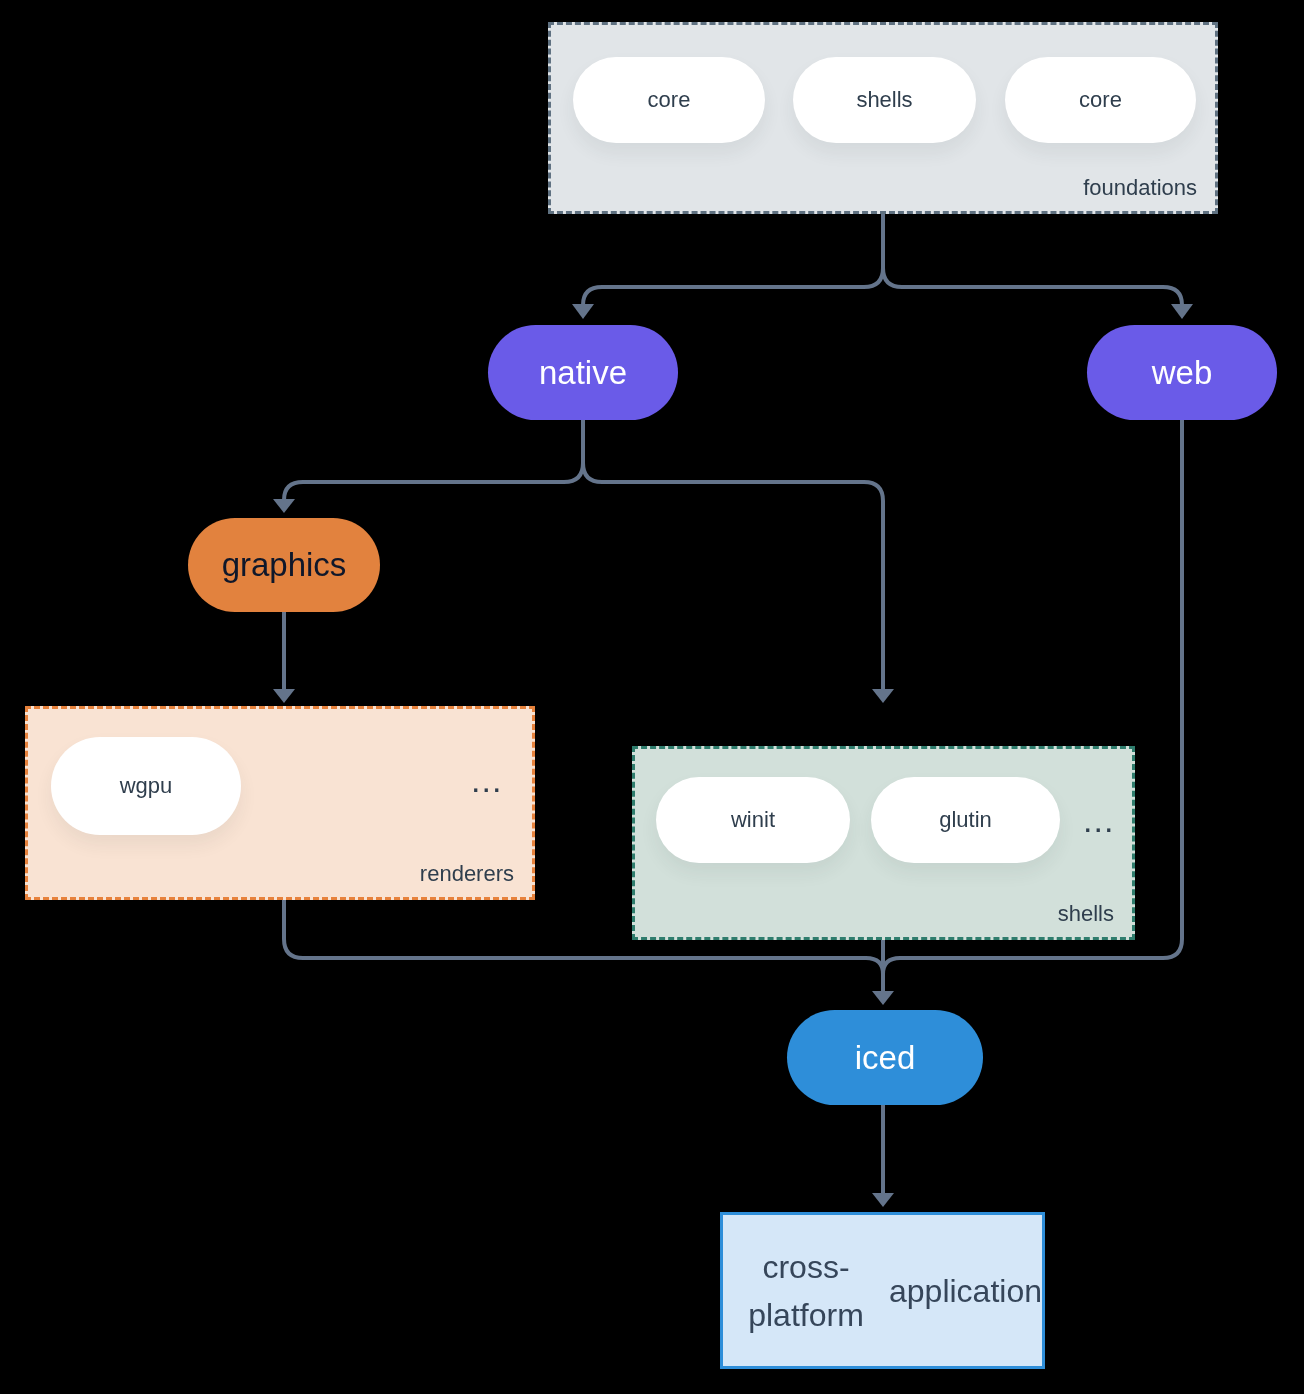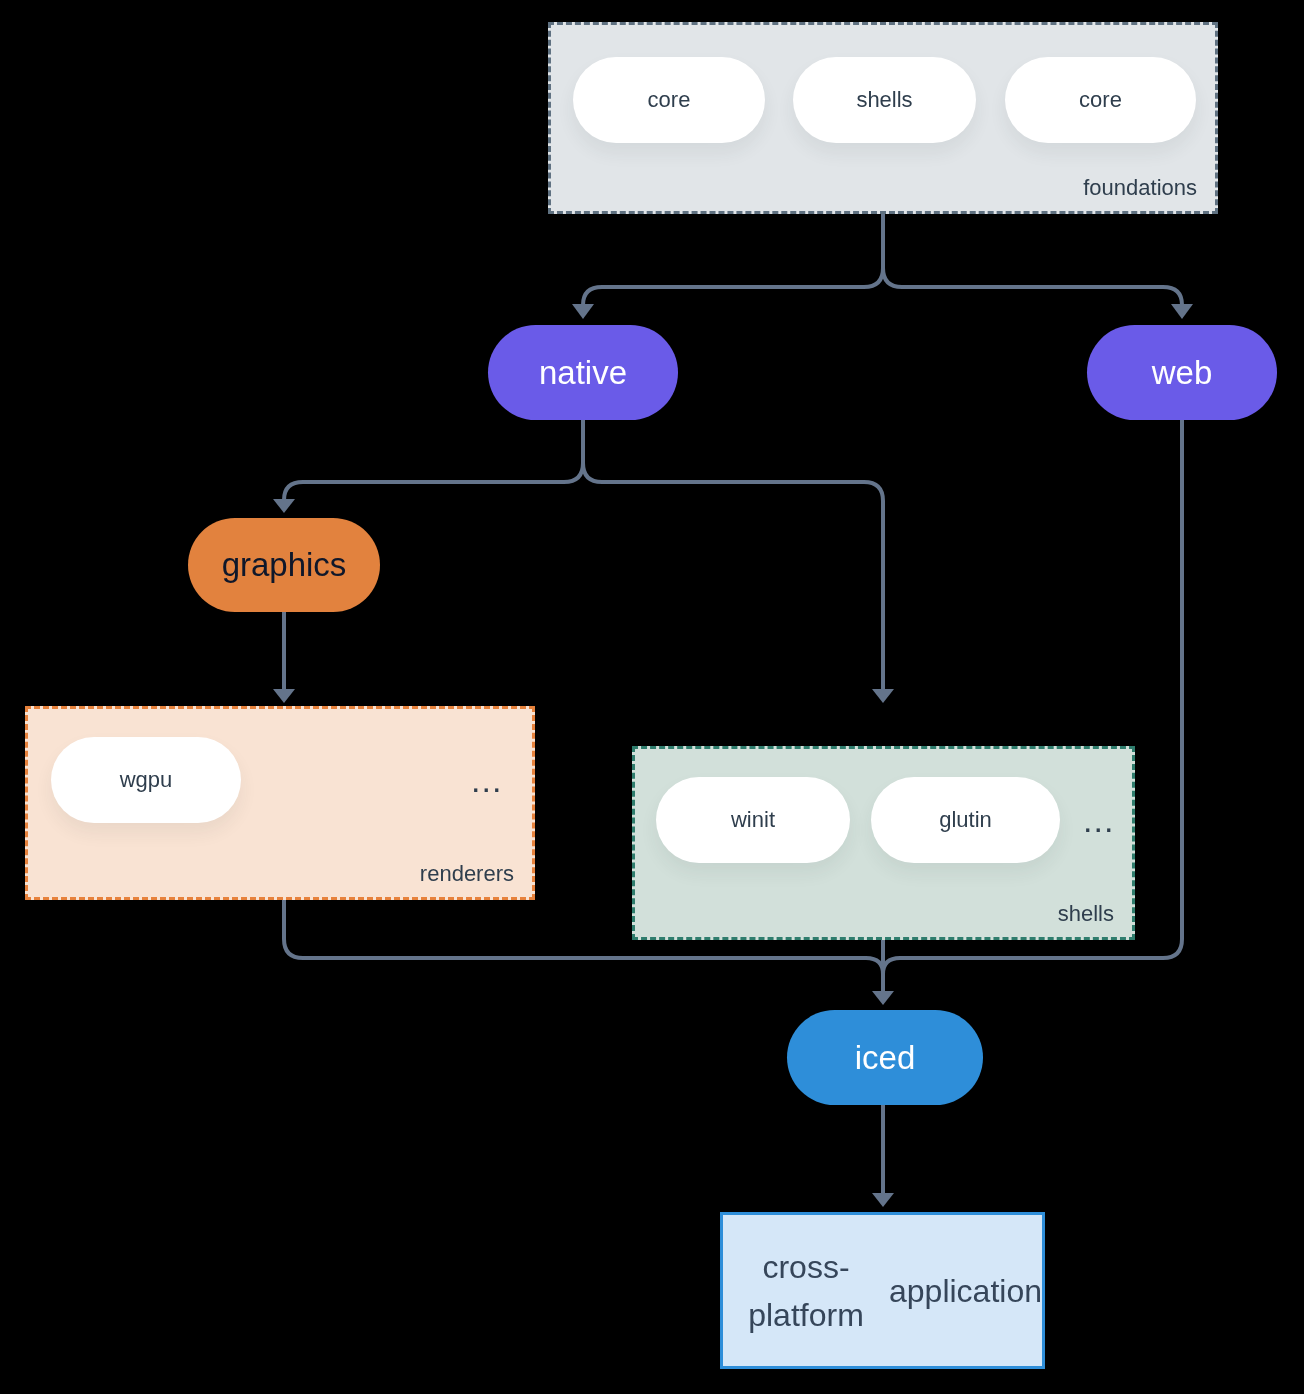--- a/index.html
+++ b/index.html
@@ -88,21 +88,21 @@
   }
   
   #grp-foundations { left: 548px; top: 22px;  width: 670px; height: 192px; }
   #pill-core      { left: 22px;  top: 32px; width: 192px; height: 86px; }
   #pill-futures   { left: 242px; top: 32px; width: 183px; height: 86px; }
   #pill-style     { left: 454px; top: 32px; width: 191px; height: 86px; }
   #node-native    { left: 488px;  top: 325px; width: 190px; height: 95px; }
   #node-web       { left: 1087px; top: 325px; width: 190px; height: 95px; }
   #node-graphics  { left: 188px;  top: 518px; width: 192px; height: 94px; }
   #grp-renderers  { left: 25px;  top: 706px; width: 510px; height: 194px; }
-  #pill-wgpu      { left: 23px;  top: 28px; width: 190px; height: 86px; }
+  #pill-wgpu      { left: 23px;  top: 28px; width: 190px; height: 98px; }
   #pill-glow      { left: 238px; top: 28px; width: 187px; height: 86px; }
   #dots-renderers { left: 443px; }
   #grp-shells     { left: 632px; top: 746px; width: 503px; height: 194px; }
   #pill-winit     { left: 21px;  top: 28px; width: 194px; height: 86px; }
   #pill-glutin    { left: 236px; top: 28px; width: 189px; height: 86px; }
   #dots-shells    { left: 448px; }
   #node-iced      { left: 787px; top: 1010px; width: 196px; height: 95px; }
   #box-app        { left: 720px; top: 1212px; width: 325px; height: 157px; }
 </style>
 </head>

